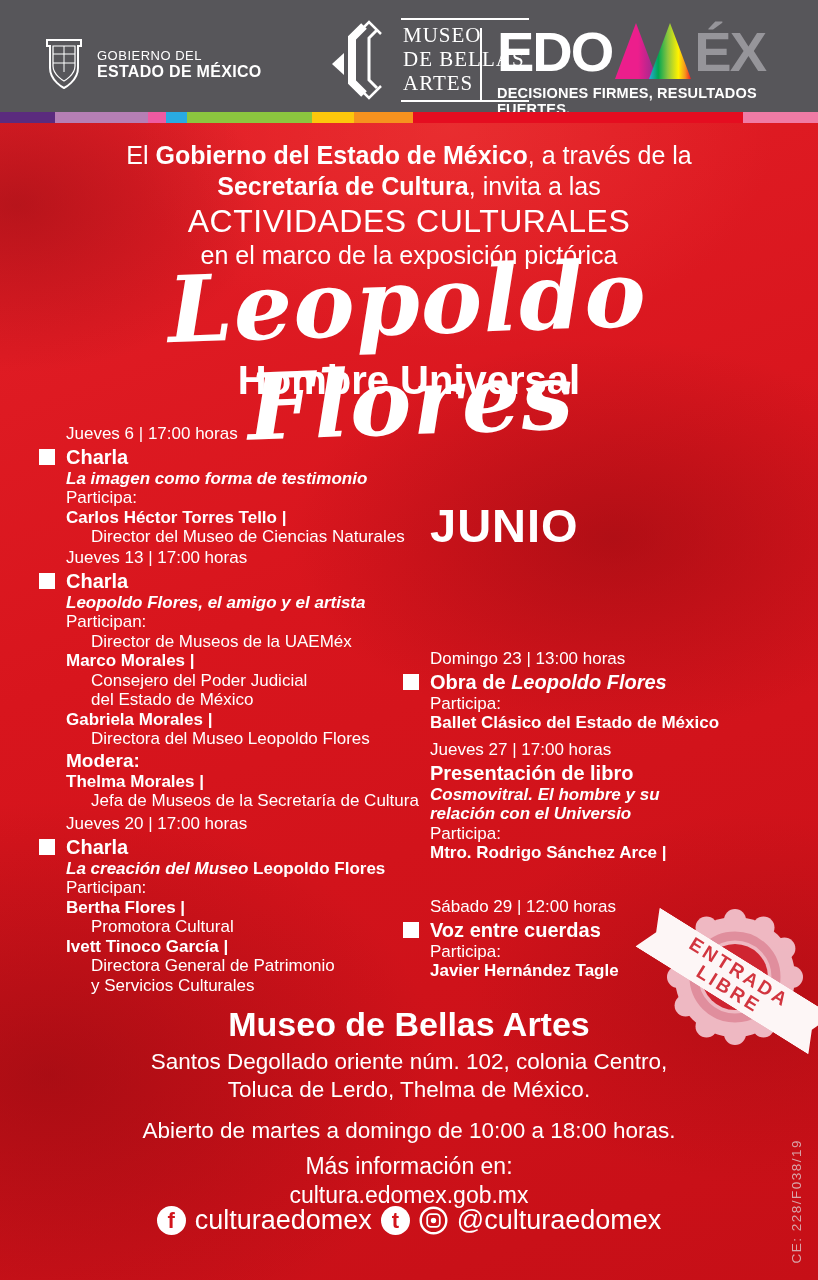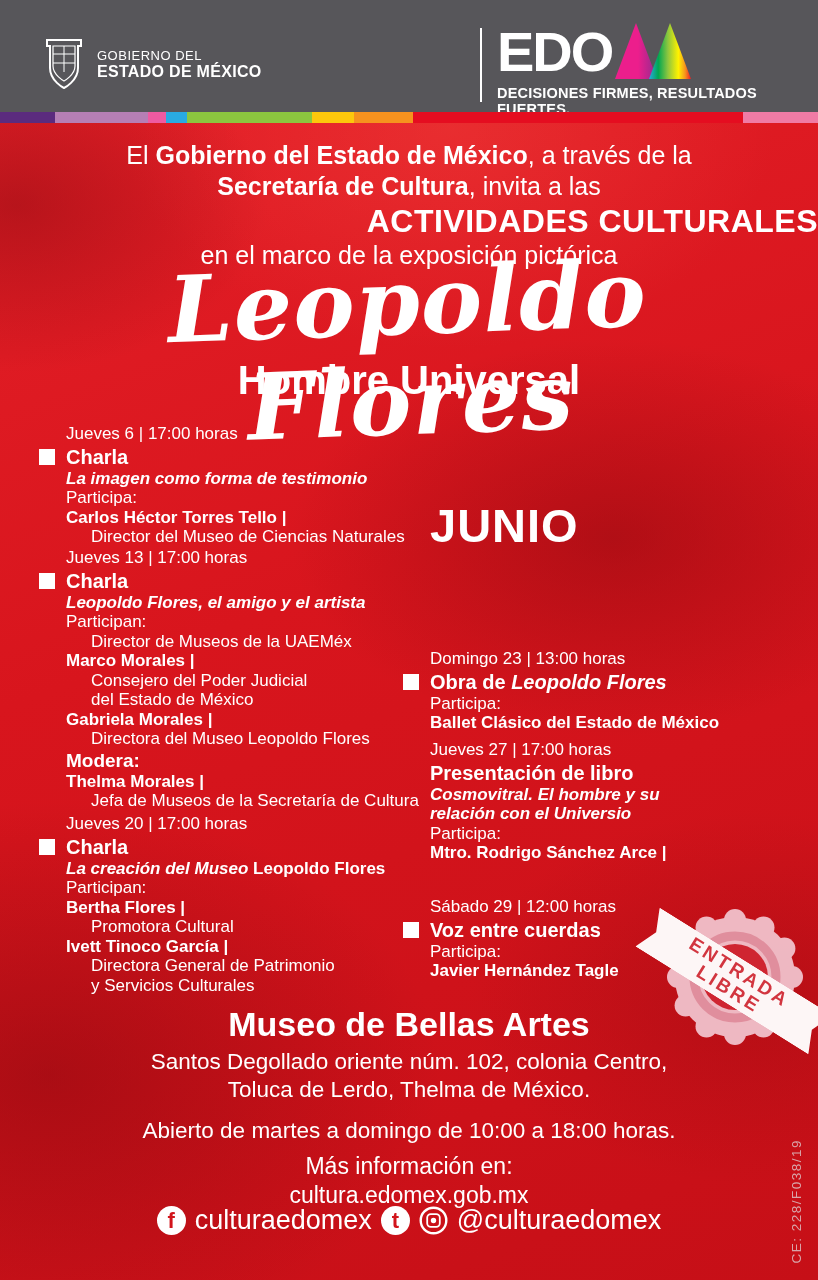--- a/index.html
+++ b/index.html
@@ -28,21 +28,21 @@
   .edo{font-size:56px;font-weight:bold;letter-spacing:-2px;line-height:60px;}
   .em{margin:0 1px 3px 3px;}
   .ex{font-size:56px;font-weight:bold;letter-spacing:-2px;line-height:60px;color:#96959a;}
   .tagline{font-size:14.5px;font-weight:bold;letter-spacing:.2px;margin-top:3px;}
   
   .stripe{position:absolute;top:112px;left:0;width:100%;height:11px;display:flex;}
   .stripe-seg{display:block;height:100%;}
   
   .intro{position:absolute;top:140px;left:0;width:100%;text-align:center;font-size:25px;line-height:31px;}
   .intro b{font-weight:bold;}
-  .intro .big{font-size:32px;font-weight:bold;line-height:38px;letter-spacing:.5px;text-align:right;}
+  .intro .big{font-size:32px;font-weight:normal;line-height:38px;letter-spacing:.5px;}
   
   .title-main{position:absolute;top:252px;left:0;width:100%;text-align:center;
     font-family:"DejaVu Serif",serif;font-style:italic;font-weight:bold;font-size:92px;line-height:100px;
     transform:rotate(-2deg);letter-spacing:1px;}
   .title-sub{position:absolute;top:358px;left:0;width:100%;text-align:center;font-size:40px;font-weight:bold;}
   
   .month{position:absolute;left:430px;top:498px;font-size:47px;font-weight:bold;letter-spacing:1px;}
   
   .ev{position:absolute;width:370px;font-size:17px;line-height:19.5px;}
   .ev .day{margin-bottom:2px;}
@@ -85,20 +85,34 @@
         <line x1="11" y1="18" x2="33" y2="18" stroke="#fff" stroke-width="1"></line>
         <line x1="11" y1="27" x2="33" y2="27" stroke="#fff" stroke-width="1"></line>
         <line x1="22" y1="10" x2="22" y2="36" stroke="#fff" stroke-width="1"></line>
       </svg>
       <div class="gov-text">
         <div class="g1">GOBIERNO DEL</div>
         <div class="g2">ESTADO DE MÉXICO</div>
       </div>
     </div>
 
+    <div class="museum-logo">
+      <svg width="64" height="84" viewBox="0 0 64 84">
+        <polygon points="2,46 14,35 14,57" fill="#fff"></polygon>
+        <path d="M34 8 L22 20 L22 64 L34 76" fill="none" stroke="#fff" stroke-width="8"></path>
+        <path d="M47 12 L39 20 L39 62 L47 70" fill="none" stroke="#fff" stroke-width="3"></path>
+        <path d="M27 16 L39 4 L51 16" fill="none" stroke="#fff" stroke-width="2.5"></path>
+        <path d="M27 68 L39 80 L51 68" fill="none" stroke="#fff" stroke-width="2.5"></path>
+      </svg>
+      <div class="museum-text">
+        <div>MUSEO</div>
+        <div>DE BELLAS</div>
+        <div>ARTES</div>
+      </div>
+    </div>
 
     <div class="hdr-divider"></div>
 
     <div class="edomex">
       <div class="edomex-row">
         <span class="edo">EDO</span>
         <svg class="em" width="78" height="56" viewBox="0 0 78 56">
           <defs>
             <linearGradient id="mg1" x1="0" y1="0" x2="1" y2="0">
               <stop offset="0" stop-color="#ec1e8c"></stop>
@@ -110,20 +124,21 @@
                 <stop offset="0.22" stop-color="#00a651"></stop>
               <stop offset="0.45" stop-color="#8dc63f"></stop>
                 <stop offset="0.7" stop-color="#fff200"></stop>
               <stop offset="0.86" stop-color="#f7941d"></stop>
                 <stop offset="1" stop-color="#ed1c24"></stop>
             </linearGradient>
           </defs>
           <polygon points="0,56 21,0 42,56" fill="url(#mg1)"></polygon>
           <polygon points="34,56 55,0 76,56" fill="url(#mg2)"></polygon>
         </svg>
+        <span class="ex">ÉX</span>
       </div>
       <div class="tagline">DECISIONES FIRMES, RESULTADOS FUERTES.</div>
     </div>
   </div>
 
   <div class="stripe">
       <span class="stripe-seg" style="background: rgb(91, 43, 126); width: 6.7%;"></span>
       <span class="stripe-seg" style="background: rgb(182, 127, 181); width: 11.4%;"></span>
       <span class="stripe-seg" style="background: rgb(239, 90, 161); width: 2.2%;"></span>
       <span class="stripe-seg" style="background: rgb(41, 170, 225); width: 2.6%;"></span>

